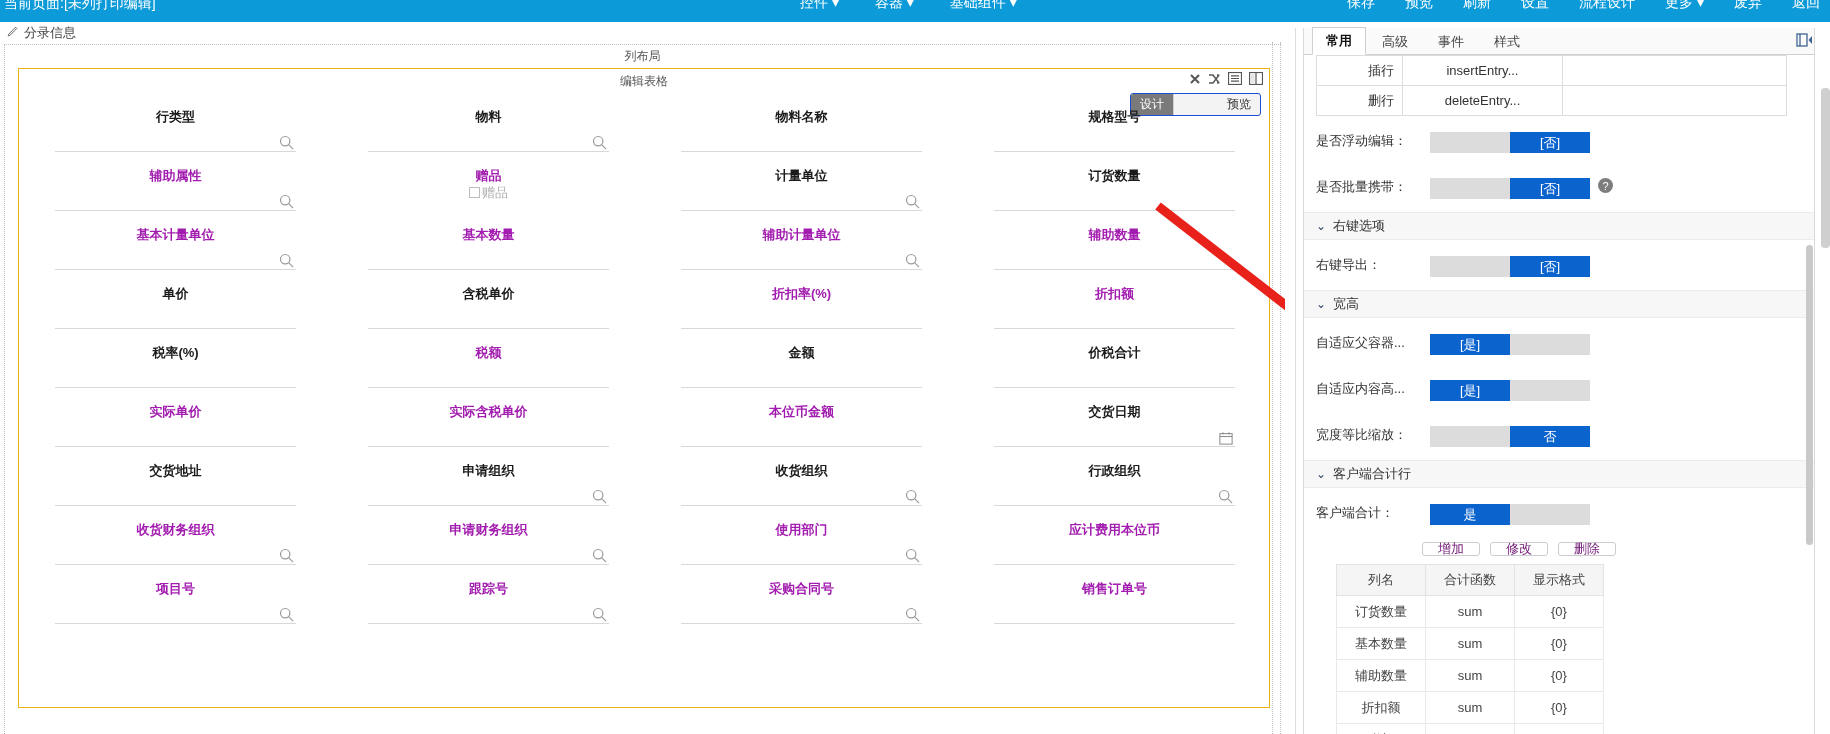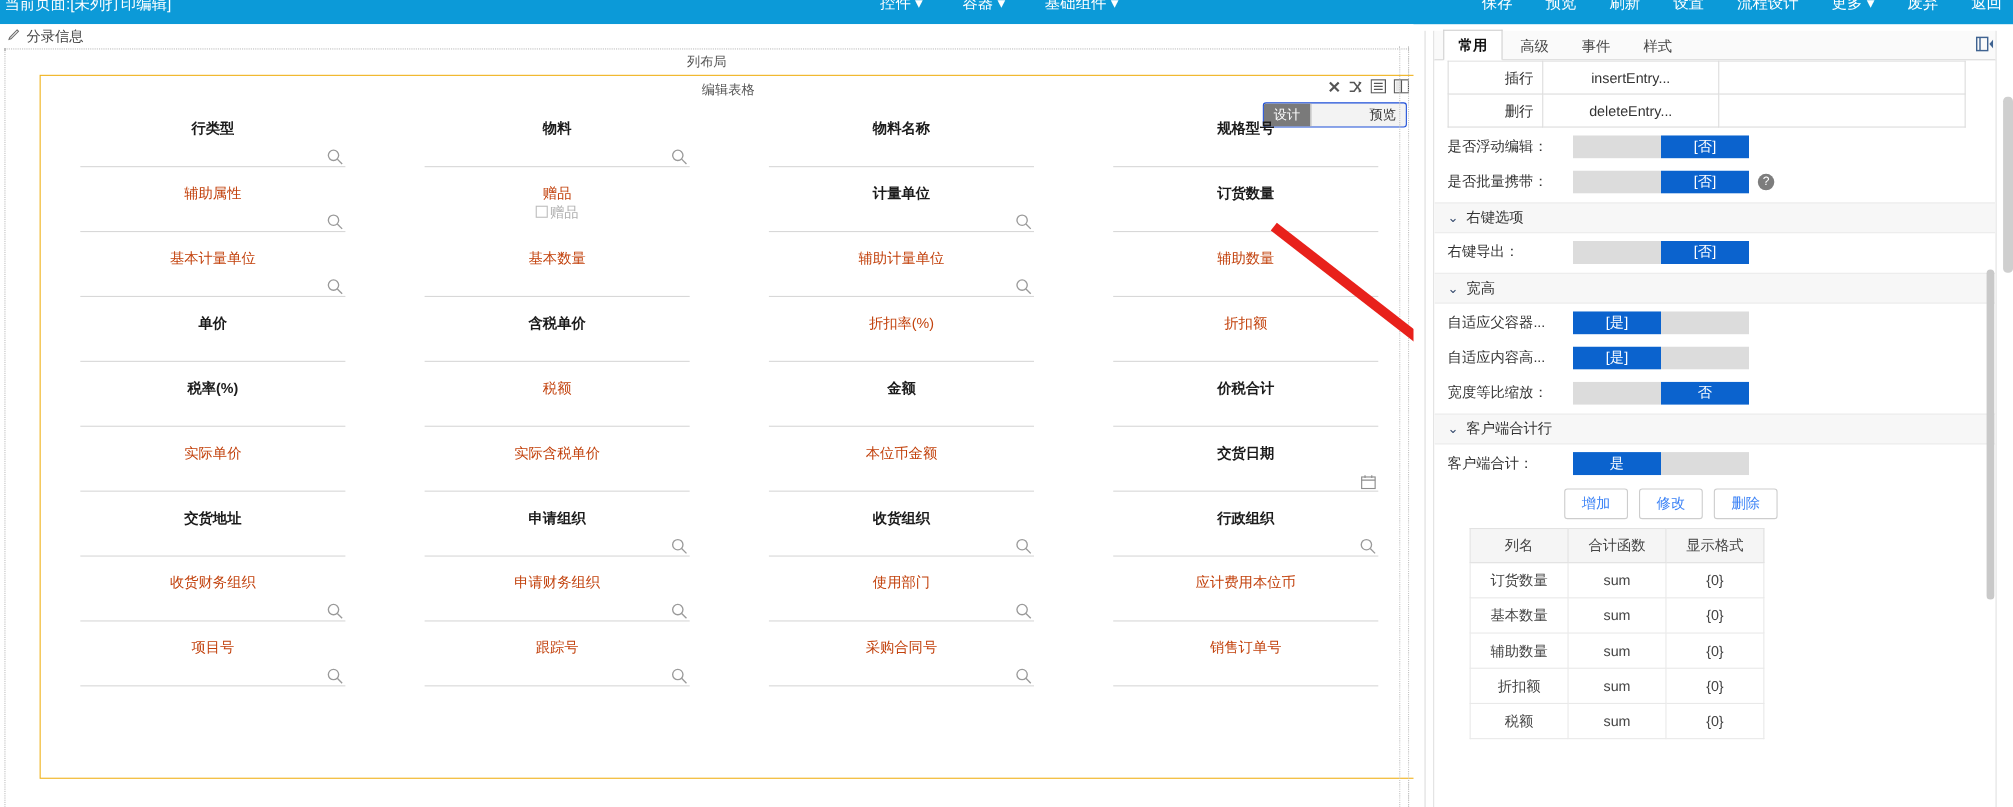--- a/index.html
+++ b/index.html
@@ -58,21 +58,21 @@
   }
   .outer-dash {
     position: absolute; left: 4px; top: 2px; right: 4px; bottom: -40px;
     border: 1px dotted #bdbdbd;
   }
   .zone-label {
     position: absolute; top: 3px; left: 0; width: 100%;
     text-align: center; font-size: 12px; color: #555;
   }
   .grid-wrap {
-    position: absolute; left: 31px; top: 23px; width: 1252px; height: 640px;
+    position: absolute; left: 13px; top: 23px; width: 1252px; height: 640px;
     border: 1px solid #f0b21b;
     background: #fff;
   }
   .grid-label {
     position: absolute; top: 4px; left: 0; width: 100%;
     text-align: center; font-size: 12px; color: #555;
   }
   .grid-tools {
     position: absolute; right: 6px; top: 3px;
     display: flex; align-items: center; gap: 7px;
@@ -108,21 +108,21 @@
     padding: 0 28px;
   }
   .field .flabel {
     text-align: center;
     font-size: 13px;
     line-height: 16px;
     padding-top: 6px;
     white-space: nowrap;
   }
   .field.req .flabel { color: #1b1b1b; font-weight: bold; }
-  .field.opt .flabel { color: #c2410c; font-weight: normal; }
+  .field.opt .flabel { color: #a21caf; font-weight: bold; }
   .field .fline {
     position: absolute; left: 28px; right: 28px; bottom: 10px;
     border-bottom: 1px solid #d8d8d8;
     height: 22px;
   }
   .field .ficon {
     position: absolute; right: 30px; bottom: 12px;
     color: #9a9a9a; line-height: 1;
   }
   .field .ficon svg { display: block; }
@@ -190,23 +190,23 @@
     height: 30px;
     font-size: 13px;
     color: #333;
     padding: 0 8px;
   }
   .evtable td.c1 { width: 86px; text-align: right; }
   .evtable td.c2 { width: 160px; text-align: center; }
   .evtable td.c3 { width: 224px; }
 
   .prow {
-    display: flex; align-items: center;
+    display: flex; 
     height: 30px; padding-left: 12px;
-    margin-top: 2px;
+    margin-top: 16px;
   }
   .prow .plabel {
     width: 110px; text-align: left; color: #333; white-space: nowrap;
     font-size: 13px;
   }
   .toggle {
     display: flex; width: 160px; height: 21px;
     border: none; overflow: hidden; margin-left: 4px;
   }
   .toggle .half {
@@ -231,23 +231,23 @@
     margin-top: 4px;
     cursor: pointer;
   }
   .sechdr .chev { color: #33486b; font-size: 12px; line-height: 1; }
 
   .btnrow {
     display: flex; gap: 10px; justify-content: flex-start;
     padding: 8px 0 8px 118px;
   }
   .btnrow .gbtn {
-    width: 58px; height: 28px;
+    width: 58px; height: 14px;
     border: 1px solid #cdcdcd; border-radius: 3px;
-    background: #fff; color: #3b82f6;
+    background: #fff; color: #701a75;
     font-size: 13px;
     display: flex; align-items: center; justify-content: center;
     cursor: pointer;
   }
 
   .sumtable {
     margin: 0 14px 0 32px;
     border-collapse: collapse;
     width: 268px;
     table-layout: fixed;

